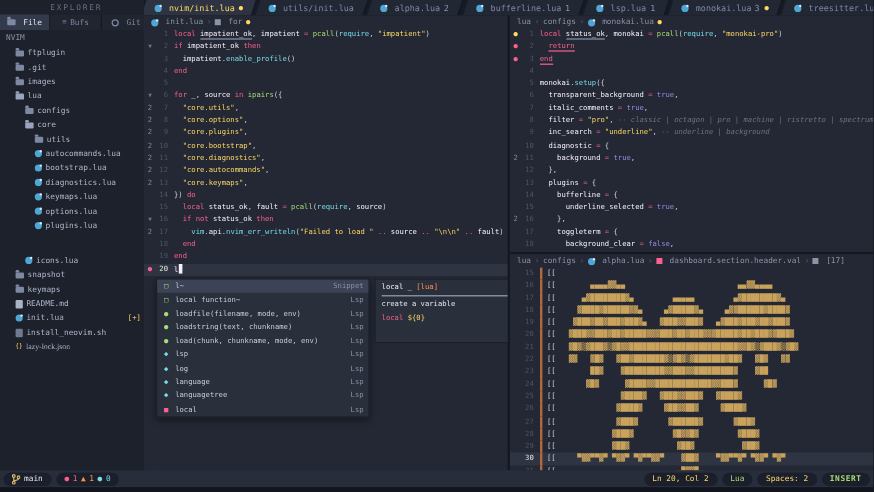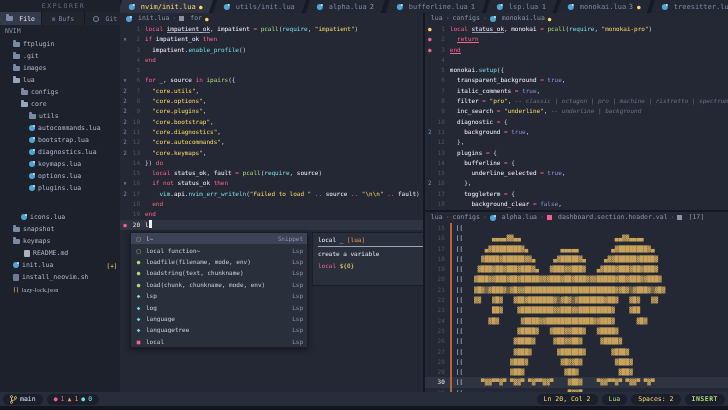--- a/index.html
+++ b/index.html
@@ -199,21 +199,21 @@
         <div class="tree-row" style="padding-left: 13px; text-align: center;">
           <span class="ic ic-folder"></span>
           <span class="tree-label">snapshot</span>
           <span class="tree-spacer"></span>
         </div>
         <div class="tree-row" style="padding-left: 13px;">
           <span class="ic ic-folder"></span>
           <span class="tree-label">keymaps</span>
           <span class="tree-spacer"></span>
         </div>
-        <div class="tree-row" style="padding-left: 24px; justify-content: center;">
+        <div class="tree-row" style="padding-left: 13px; justify-content: center;">
           <span class="ic ic-md"></span>
           <span class="tree-label">README.md</span>
           <span class="tree-spacer"></span>
         </div>
         <div class="tree-row" style="padding-left: 13px;">
           <span class="ic ic-lua"></span>
           <span class="tree-label">init.lua</span>
           <span class="tree-spacer"></span>
           <span class="badge b-mod">[+]</span>
           <span class="badge b-err">●</span>

